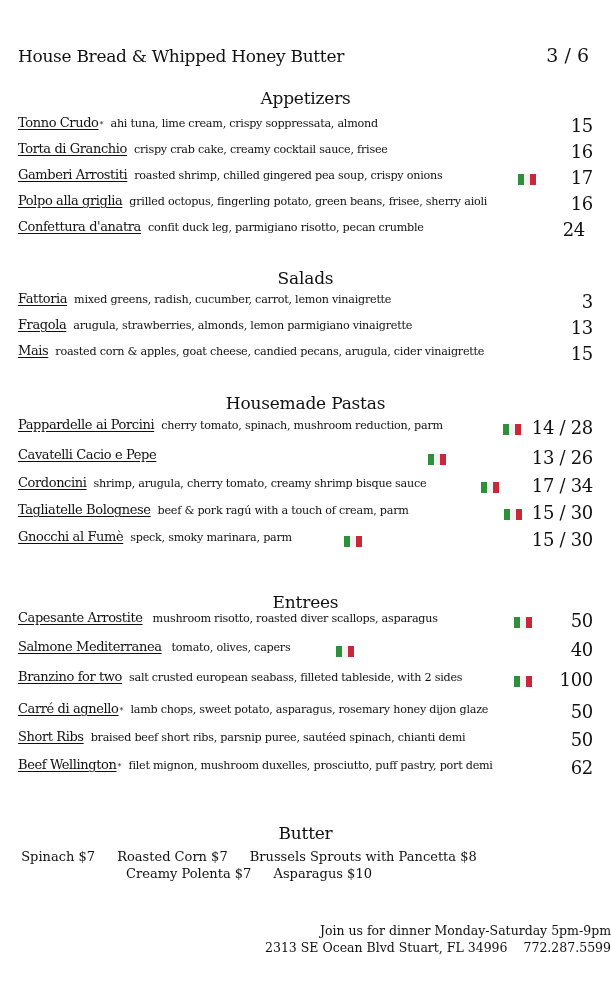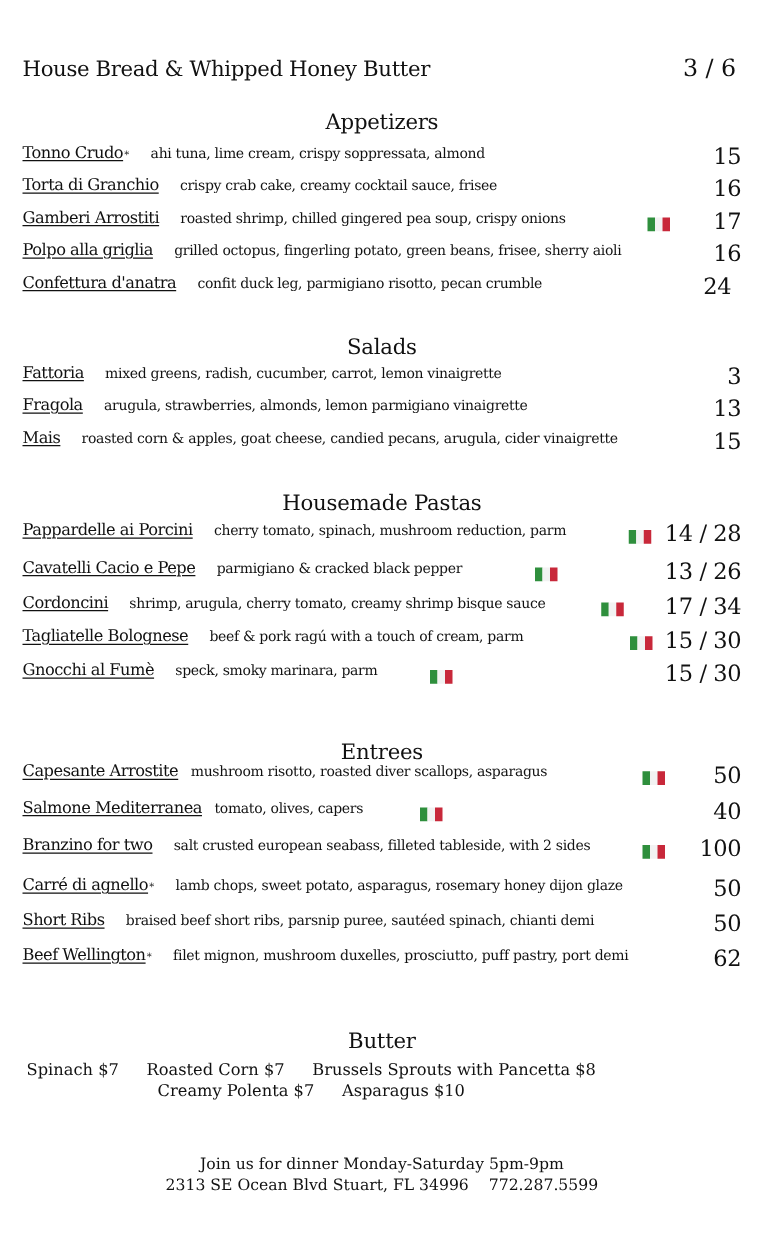--- a/index.html
+++ b/index.html
@@ -10,30 +10,30 @@
            display:flex; justify-content:space-between; align-items:baseline; }
   .bread .name { font-size:17px; letter-spacing:-0.3px; }
   .bread .price { font-size:19px; padding-right:4px; }
   .section-title { position:absolute; left:0; width:611px; text-align:center;
                    font-size:17px; letter-spacing:-0.2px; }
   .row { position:absolute; left:18px; width:575px; height:24px;
          display:flex; align-items:baseline; white-space:nowrap; }
   .row .dname { font-size:13px; text-decoration:underline; text-underline-offset:2px;
                 text-decoration-thickness:1px; letter-spacing:-0.4px;text-align:right; }
   .row .star { font-size:8px; vertical-align:super; margin-left:1px; }
-  .row .desc { font-size:11.2px; margin-left:17px; letter-spacing:-0.25px; }
+  .row .desc { font-size:11.2px; margin-left:7px; letter-spacing:-0.25px; }
   .row .flag { display:inline-flex; width:18px; height:11px; position:absolute; top:7px; }
   .row .flag span { flex:1; }
   .row .flag .g { background:#2f8f3d; }
   .row .flag .w { background:#f2f2f2; }
   .row .flag .r { background:#c8283a; }
   .row .price { position:absolute; right:0; font-size:18px; letter-spacing:-0.3px; }
   .sides { position:absolute; left:0; width:498px; text-align:center; font-size:13px; line-height:17px; }
   .sides .item { margin:0 9px; }
-  .footer { position:absolute; left:0; width:611px; text-align:center; font-size:12.5px; line-height:17px; }
+  .footer { position:absolute; left:0; width:611px; text-align:right; font-size:12.5px; line-height:17px; }
 </style>
 </head>
 <body>
 
 <div class="page">
 
   <div class="bread">
     <span class="name">House Bread &amp; Whipped Honey Butter</span>
     <span class="price">3 / 6</span>
   </div>
@@ -94,21 +94,20 @@
     <span class="desc">cherry tomato, spinach, mushroom reduction, parm</span>
     <span class="flag" style="left:485px">
         <span class="g"></span>
         <span class="w"></span>
         <span class="r"></span>
       </span>
     <span class="price">14 / 28</span>
   </div>
   <div class="row" style="top:447px">
     <span class="dname">Cavatelli Cacio e Pepe</span>
-    <span class="desc">parmigiano &amp; cracked black pepper</span>
     <span class="flag" style="left:410px">
         <span class="g"></span>
         <span class="w"></span>
         <span class="r"></span>
       </span>
     <span class="price">13 / 26</span>
   </div>
   <div class="row" style="top:475px">
     <span class="dname">Cordoncini</span>
     <span class="desc">shrimp, arugula, cherry tomato, creamy shrimp bisque sauce</span>

